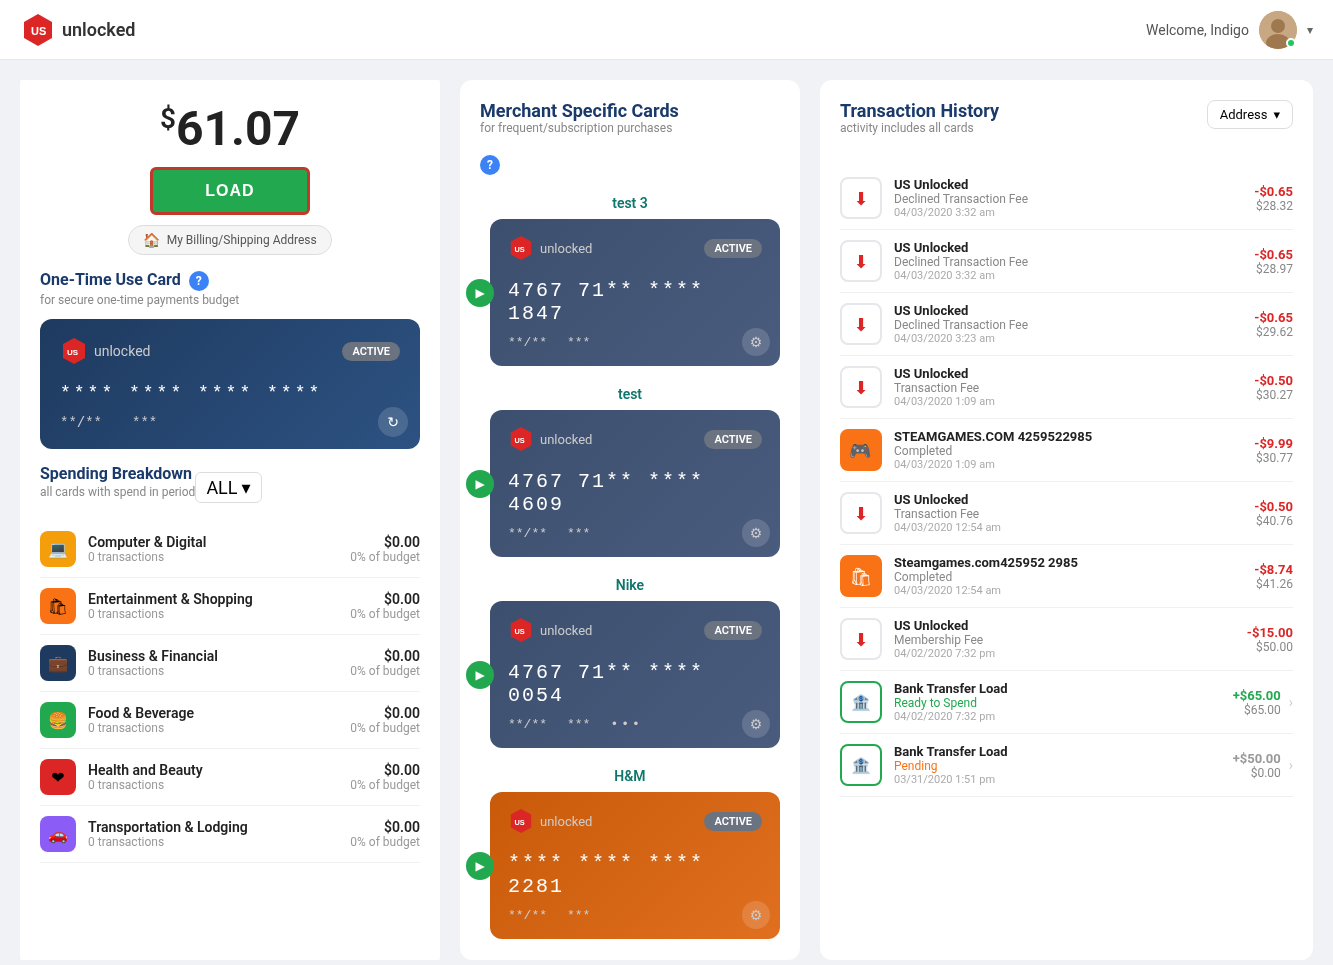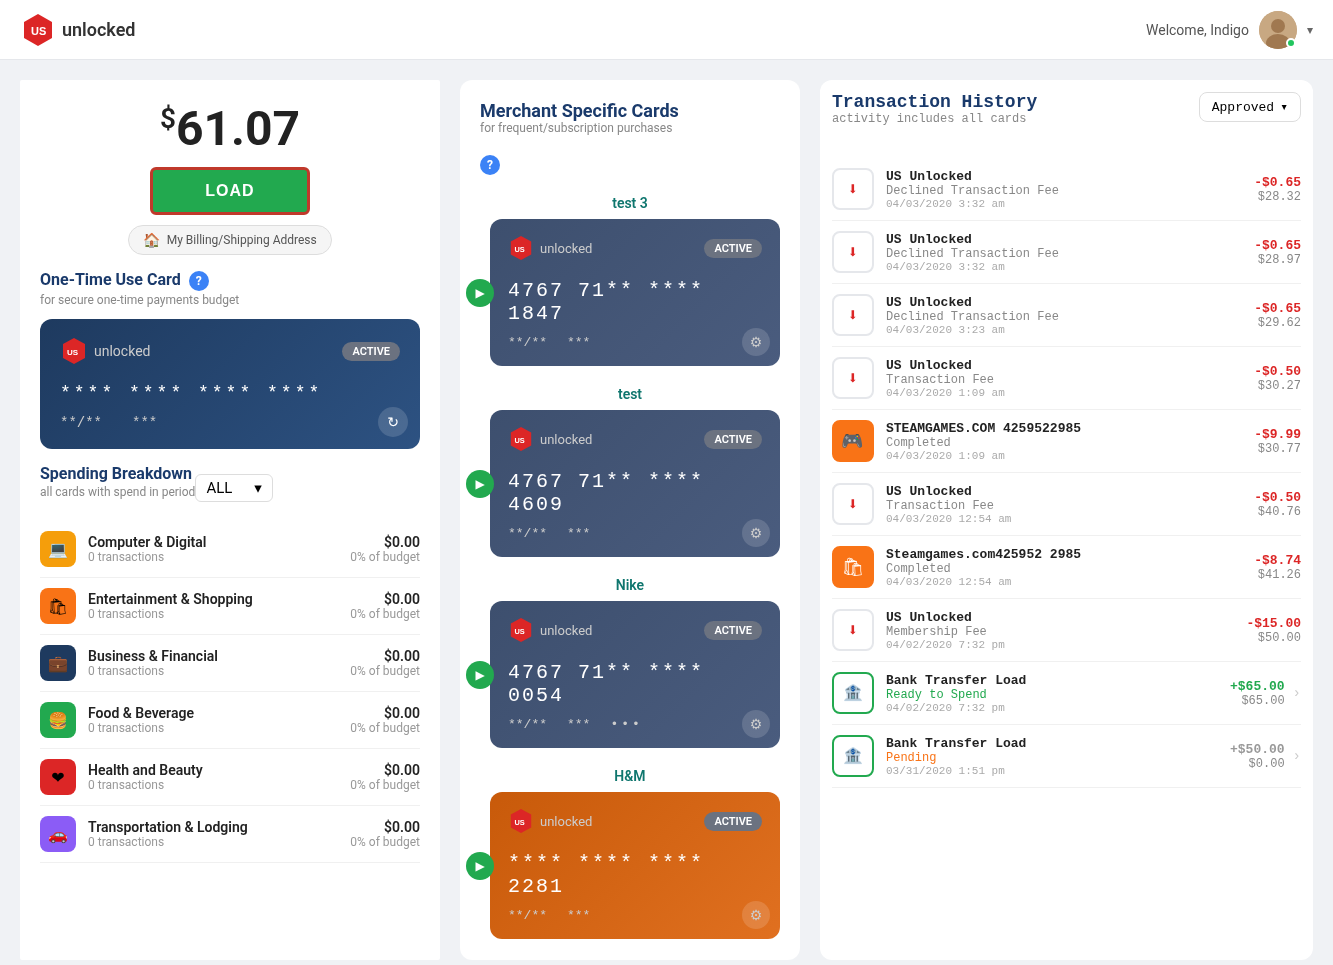--- a/index.html
+++ b/index.html
@@ -228,25 +228,25 @@
     
     .spending-header {
       display: flex;
       align-items: center;
       justify-content: flex-start;
       margin-bottom: 4px;
     }
     .spending-filter {
       display: flex;
       align-items: center;
-      gap: 22px;
+      gap: 4px;
       border: 1px solid #ddd;
       border-radius: 6px;
       padding: 4px 10px;
-      font-size: 15px;
+      font-size: 18px;
       cursor: pointer;
       background: #fff;
     }
 
     .category-list { margin-top: 10px; }
     .category-item {
       display: flex;
       align-items: center;
       padding: 10px 0;
       border-bottom: 1px solid #f0f0f0;
@@ -396,25 +396,24 @@
       font-size: 18px;
       cursor: pointer;
       background: none;
       border: none;
     }
 
     
     .right-panel {
       background: #fff;
       border-radius: 12px;
-      padding: 12px;
+      padding: 20px;
       flex: 1;
       overflow-y: auto;
       max-height: 880px;
-      font-family: Liberation Mono, monospace;
     }
 
     .txn-header {
       display: flex;
       align-items: flex-start;
       justify-content: space-between;
       margin-bottom: 20px;
     }
     .txn-title { font-size: 18px; font-weight: 700; color: #1a3a6b; }
     .approved-btn {
@@ -746,21 +745,21 @@
     </div>
   </div>
 
   <div class="right-panel">
     <div class="txn-header">
       <div>
         <div class="txn-title">Transaction History</div>
         <div class="section-subtitle">activity includes all cards</div>
       </div>
       <div class="approved-btn">
-        <span>Approved</span>
+        <span>Address</span>
         <span>▾</span>
       </div>
     </div>
 
     <div class="txn-list" id="txn-list">
         <div class="txn-item">
     <div class="txn-icon-wrap txn-icon-red">
             <span style="color:#dc2626;font-size:18px;">⬇</span>
           </div>
     <div class="txn-info">

